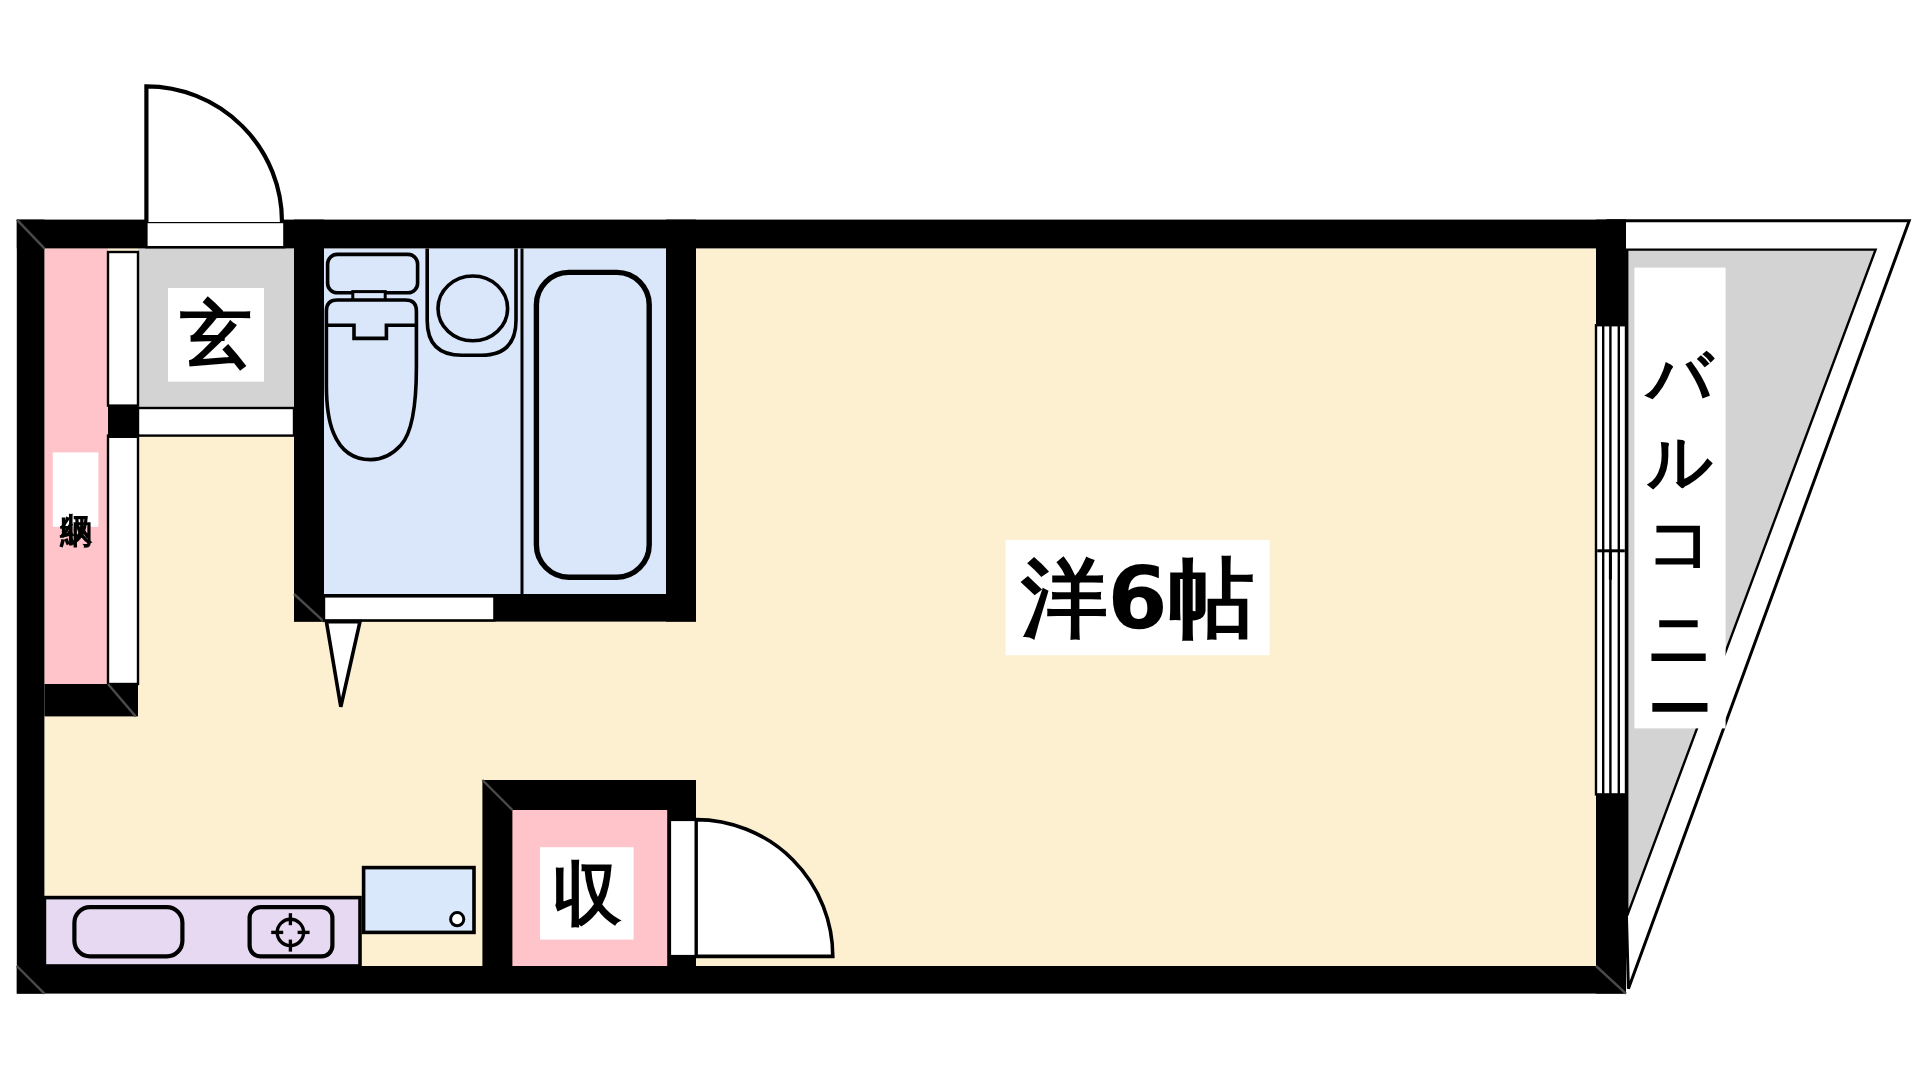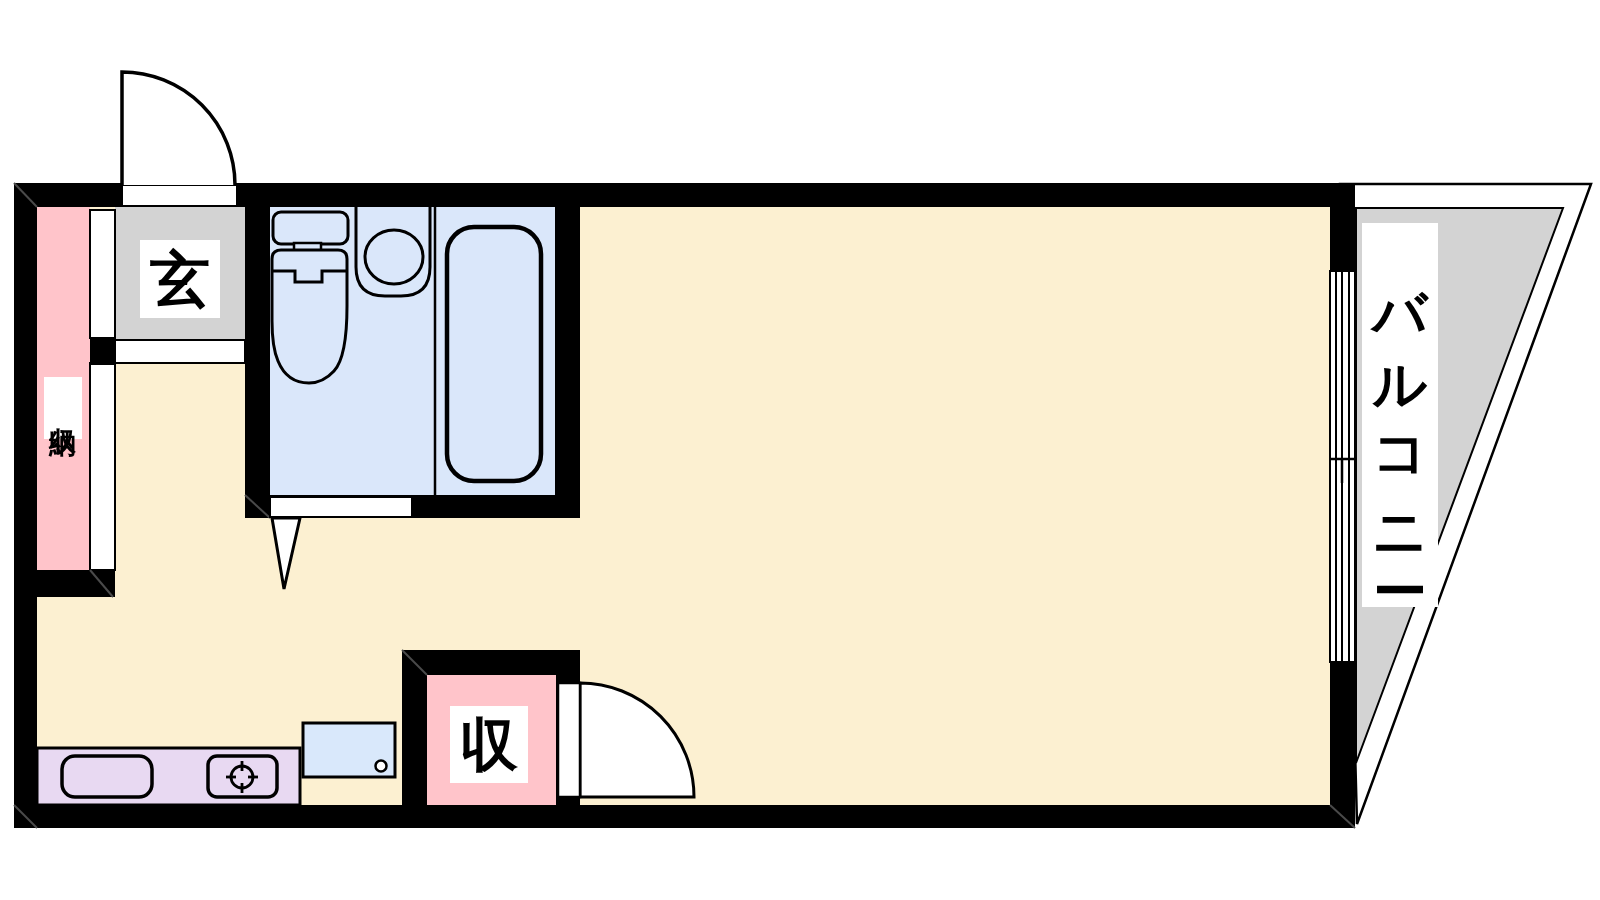--- a/index.html
+++ b/index.html
@@ -114,17 +114,18 @@
       <line x1="1349" y1="271" x2="1349" y2="662" stroke-width="2"></line>
       <line x1="1331" y1="459" x2="1354" y2="459" stroke-width="2.5"></line>
       <line x1="1342" y1="459" x2="1342" y2="483" stroke-width="2.5"></line>
     </g>
   </svg>
 
   <div class="lbl" style="left:140px;top:240px;width:80px;height:78px;font-size:60px;">玄</div>
 
   <div class="lbl vert" style="left:44px;top:377px;width:38px;height:62px;font-size:27px;letter-spacing:2px;">収納</div>
 
+  <div class="lbl" style="left:838px;top:450px;width:220px;height:96px;font-size:72px;">洋6帖</div>
 
   <div class="lbl" style="left:450px;top:706px;width:78px;height:77px;font-size:58px;">収</div>
 
   <div class="lbl vert" style="left:1362px;top:223px;width:76px;height:384px;font-size:54px;letter-spacing:16px;">バルコニー</div>
 </div>
 
 </body></html>

